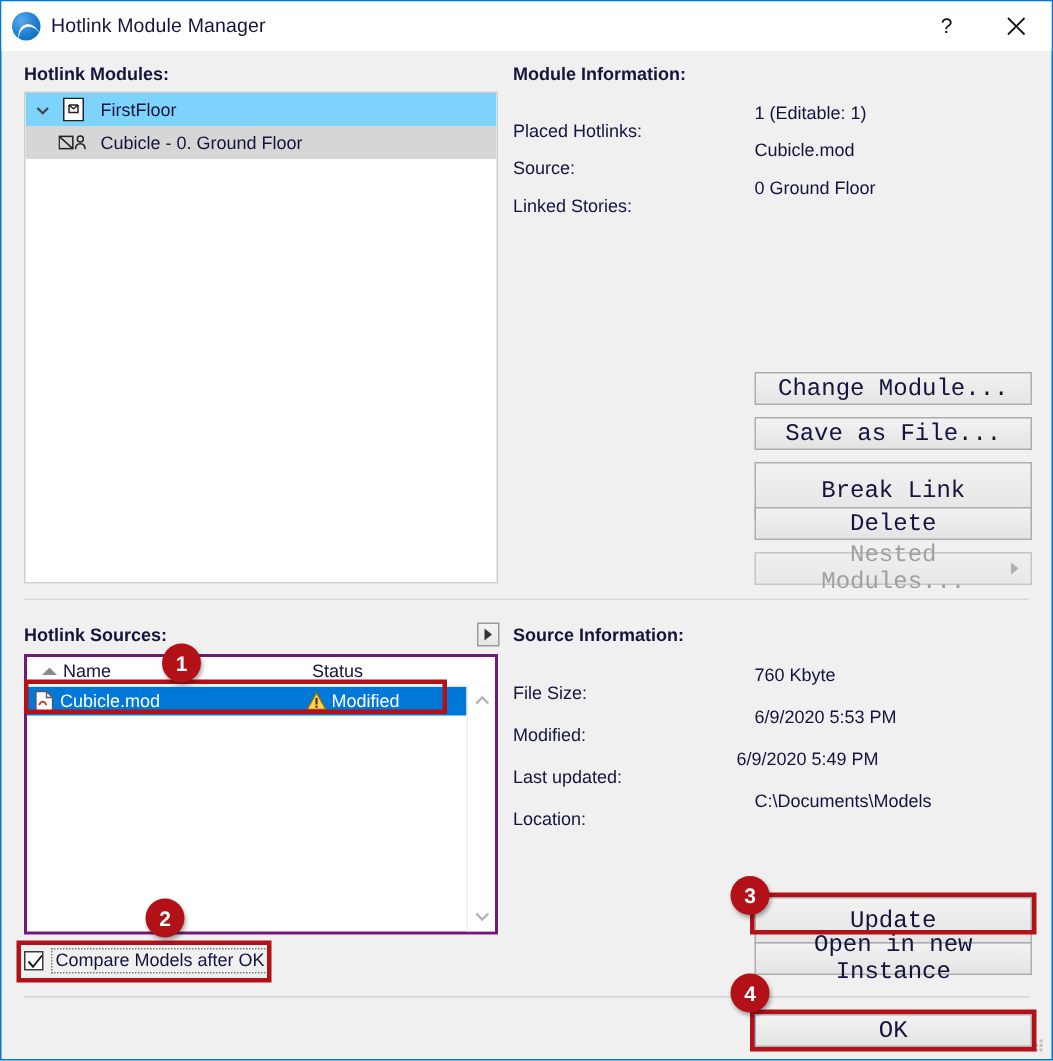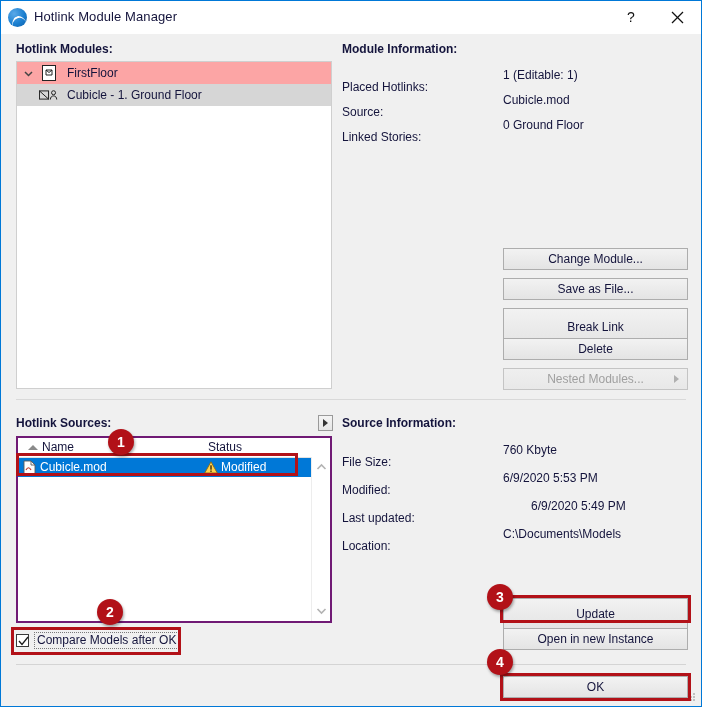--- a/index.html
+++ b/index.html
@@ -65,40 +65,40 @@
   
   #tree-panel{
     position:absolute;left:15px;top:60px;width:316px;height:328px;
     background:#ffffff;border:1px solid #cfcfcf;box-sizing:border-box;
     overflow:hidden;
   }
   .tree-row{
     position:relative;height:22px;display:flex;align-items:center;
     font-size:12px;color:#14143c;white-space:nowrap;
   }
-  #tree-row-firstfloor{background:#fca5a5;}
+  #tree-row-firstfloor{background:#7dd3fc;}
   #tree-row-cubicle{background:#d6d6d6;}
   .twisty{
     width:22px;height:22px;display:flex;align-items:center;justify-content:center;
     flex:0 0 22px;
   }
   .twisty svg{display:block;}
   .tree-icon{
     width:20px;height:22px;display:flex;align-items:center;justify-content:center;
     flex:0 0 20px;
   }
   .tree-label{margin-left:8px;}
 
   
   .btn{
     position:absolute;box-sizing:border-box;
     background:linear-gradient(#f2f2f2,#e4e4e4);
     border:1px solid #adadad;
-    font-family:Liberation Sans, sans-serif;
-    font-size:12px;color:#14143c;
+    font-family:Liberation Mono, monospace;
+    font-size:16px;color:#14143c;
     display:flex;align-items:center;justify-content:center;
     cursor:default;
     padding:10px;
   }
   .btn.disabled{color:#a0a0a0;background:linear-gradient(#efefef,#e8e8e8);border-color:#c4c4c4;}
   .btn .caret{
     position:absolute;right:8px;top:50%;transform:translateY(-50%);
     width:0;height:0;border-left:5px solid #3a3a3a;
     border-top:4px solid transparent;border-bottom:4px solid transparent;
   }
@@ -243,21 +243,21 @@
     <div class="tree-row" id="tree-row-cubicle">
       <span class="twisty"></span>
       <span class="tree-icon">
         <svg width="22" height="14" viewBox="0 0 22 14">
           <rect x="0.5" y="2.5" width="10" height="9" fill="none" stroke="#222" stroke-width="1.1"></rect>
           <line x1="0.5" y1="2.5" x2="10.5" y2="11.5" stroke="#222" stroke-width="1.1"></line>
           <circle cx="16" cy="4.5" r="2.2" fill="none" stroke="#222" stroke-width="1.1"></circle>
           <path d="M12.5 12 c0-2.6 1.6-4 3.5-4 s3.5 1.4 3.5 4" fill="none" stroke="#222" stroke-width="1.1"></path>
         </svg>
       </span>
-      <span class="tree-label">Cubicle - 1. Ground Floor</span>
+      <span class="tree-label">Cubicle - 0. Ground Floor</span>
     </div>
   </div>
 
   <div class="hdr" style="left:341px;top:41px;">Module Information:</div>
 
   <div class="fld-label" style="left:341px;top:67px;">Placed Hotlinks:</div>
   <div class="fld-value" style="left:502px;top:67px;">1 (Editable: 1)</div>
 
   <div class="fld-label" style="left:341px;top:92px;">Source:</div>
   <div class="fld-value" style="left:502px;top:92px;">Cubicle.mod</div>
@@ -328,21 +328,21 @@
 
   <div class="hdr" style="left:341px;top:415px;">Source Information:</div>
 
   <div class="fld-label" style="left:341px;top:442px;">File Size:</div>
   <div class="fld-value" style="left:502px;top:442px;">760 Kbyte</div>
 
   <div class="fld-label" style="left:341px;top:470px;">Modified:</div>
   <div class="fld-value" style="left:502px;top:470px;">6/9/2020 5:53 PM</div>
 
   <div class="fld-label" style="left:341px;top:498px;">Last updated:</div>
-  <div class="fld-value" style="left:530px;top:498px;text-align:right;">6/9/2020 5:49 PM</div>
+  <div class="fld-value" style="left:490px;top:498px;text-align:right;">6/9/2020 5:49 PM</div>
 
   <div class="fld-label" style="left:341px;top:526px;">Location:</div>
   <div class="fld-value" style="left:502px;top:526px;">C:\Documents\Models</div>
 
   <button class="btn" style="left:502px;top:597px;width:185px;height:32px;justify-content:center;">
     <span>Update</span>
   </button>
   <button class="btn" style="left:502px;top:627px;width:185px;height:22px;">
     <span>Open in new Instance</span>
   </button>

